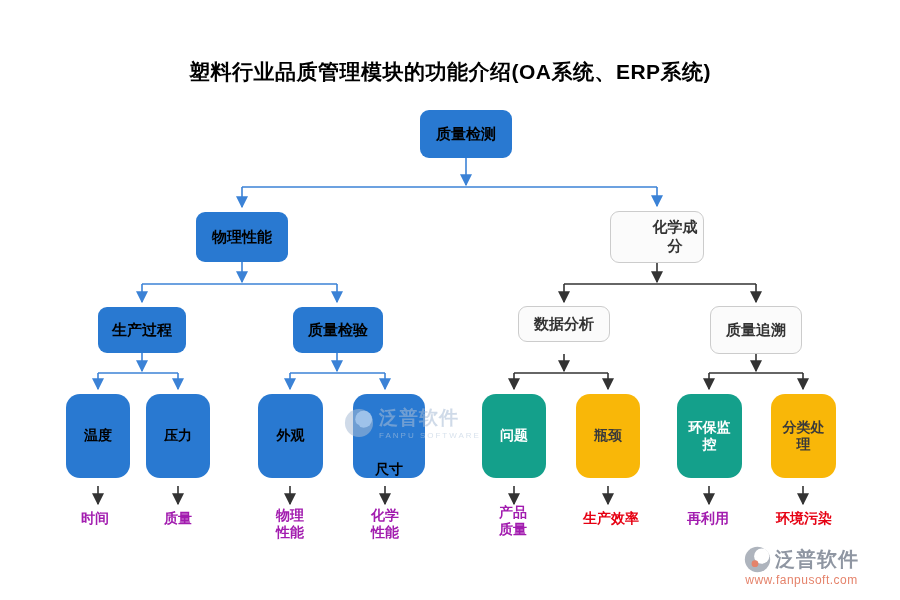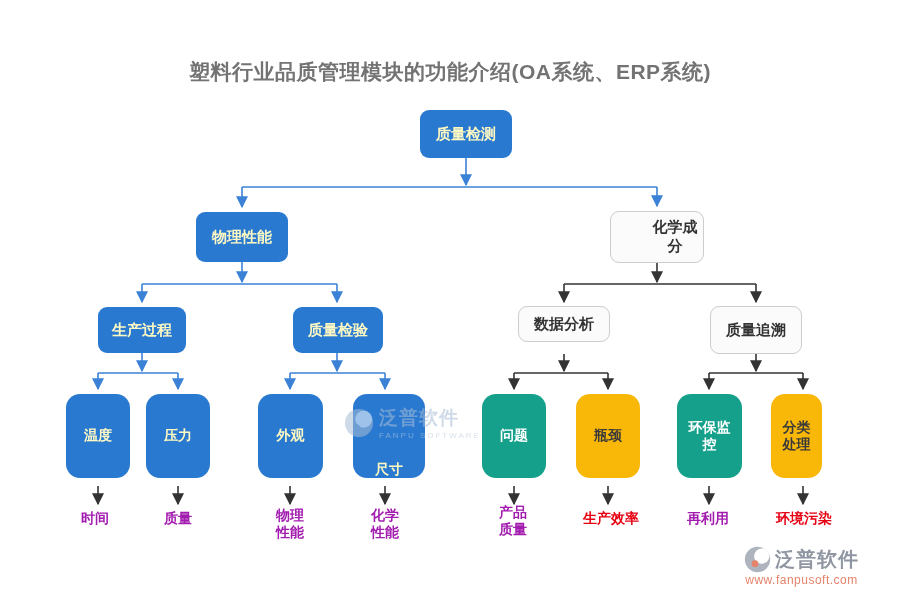--- a/index.html
+++ b/index.html
@@ -2,30 +2,30 @@
 <html><head>
 <meta charset="utf-8">
 <style>
   html,body{margin:0;padding:0;background:#ffffff;}
   .canvas{
     position:relative;width:900px;height:600px;background:#ffffff;overflow:hidden;
     font-family:"Liberation Sans","DejaVu Sans",sans-serif;
   }
   .title{
     position:absolute;left:0;top:58px;width:100%;text-align:center;
-    font-size:21px;font-weight:bold;color:#737373;letter-spacing:.5px;
+    font-size:21px;font-weight:bold;color:#000000;letter-spacing:.5px;
   }
   svg.connectors{position:absolute;left:0;top:0;z-index:1;}
   .node{
     position:absolute;z-index:2;display:flex;align-items:center;justify-content:center;
     text-align:center;font-weight:bold;box-sizing:border-box;line-height:1.25;
   }
   .node.lvl{border-radius:9px;font-size:15px;}
   .node.leaf{border-radius:14px;font-size:14px;padding:0 9px;}
-  .node.blue{background:#2979d1;color:#fef9c3;}
+  .node.blue{background:#2979d1;color:#000000;}
   .node.white{background:#fbfbfb;color:#333333;border:1px solid #cccccc;}
   .node.teal{background:#14a08b;color:#ffffff;}
   .node.yellow{background:#f9b708;color:#3a3a3a;}
   .outcome{
     position:absolute;z-index:2;transform:translateX(-50%);
     text-align:center;font-weight:bold;font-size:14px;line-height:1.2;
   }
   .outcome.green{color:#a21caf;}
   .outcome.red{color:#e60012;}
   .outcome.two-line{width:2.2em;}
@@ -146,21 +146,21 @@
   </div>
   <div class="node leaf teal" style="left:482px;top:394px;width:64px;height:84px;">
     <span>问题</span>
   </div>
   <div class="node leaf yellow" style="left:576px;top:394px;width:64px;height:84px;">
     <span>瓶颈</span>
   </div>
   <div class="node leaf teal" style="left:677px;top:394px;width:65px;height:84px;">
     <span>环保监控</span>
   </div>
-  <div class="node leaf yellow" style="left:771px;top:394px;width:51px;height:84px;">
+  <div class="node leaf yellow" style="left:771px;top:394px;width:65px;height:84px;">
     <span>分类处理</span>
   </div>
 
   <div class="outcome green" style="left:95px;top:510px;">时间</div>
   <div class="outcome green" style="left:178px;top:510px;">质量</div>
   <div class="outcome green two-line" style="left:290px;top:507px;">物理性能</div>
   <div class="outcome green two-line" style="left:385px;top:507px;">化学性能</div>
   <div class="outcome green two-line" style="left:513px;top:504px;">产品质量</div>
   <div class="outcome red" style="left:611px;top:510px;">生产效率</div>
   <div class="outcome green" style="left:708px;top:510px;">再利用</div>

